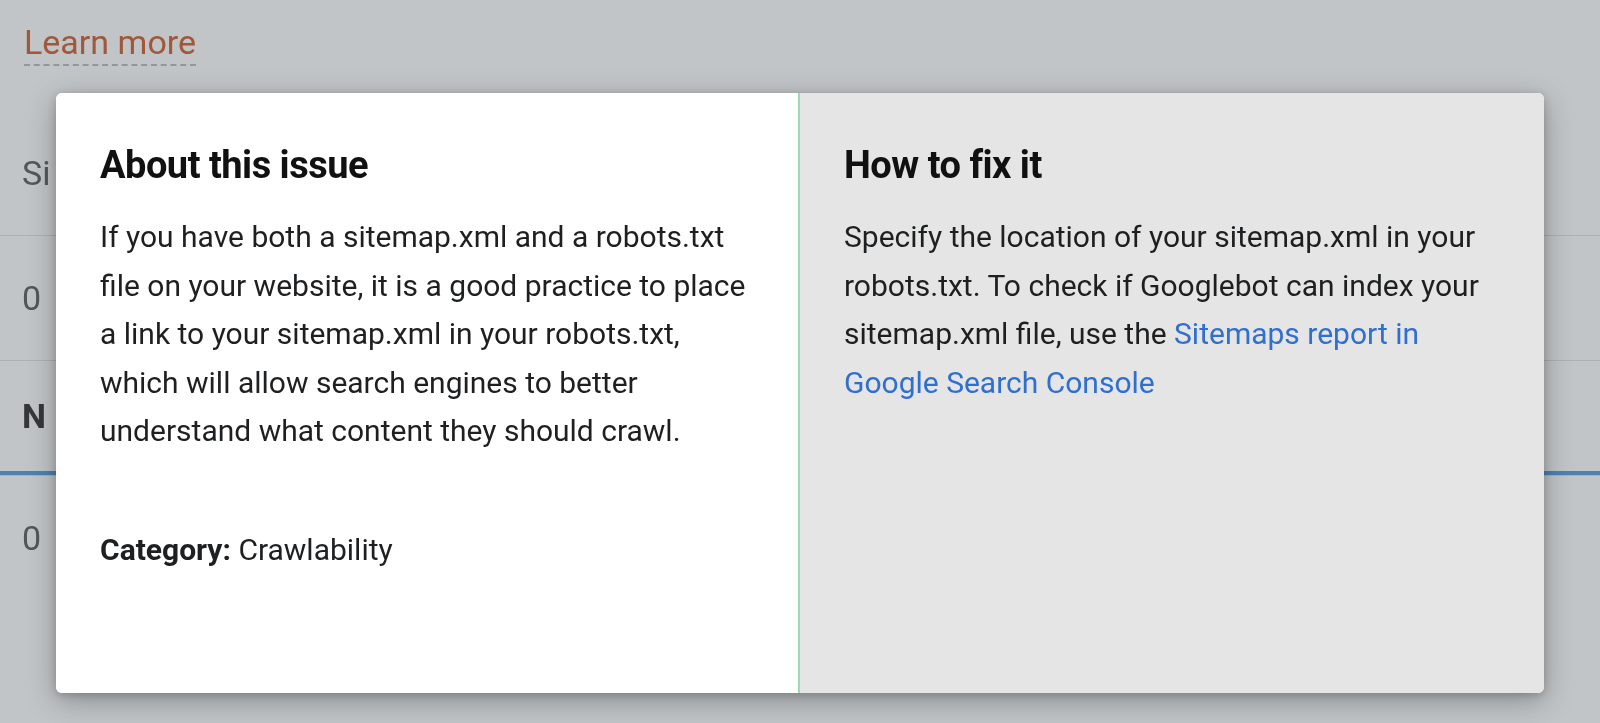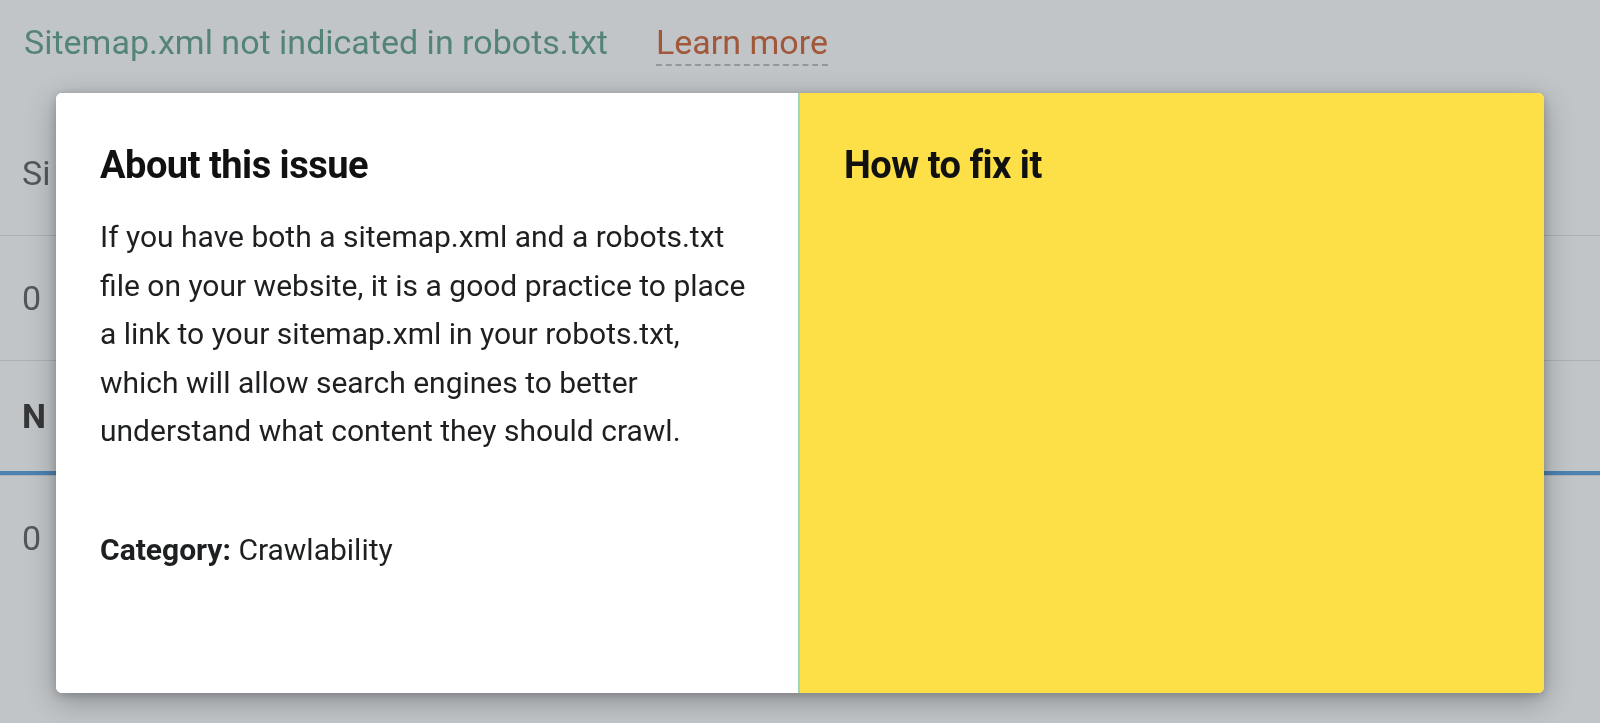--- a/index.html
+++ b/index.html
@@ -72,21 +72,21 @@
     border-radius: 6px;
     box-shadow: 0 8px 30px rgba(0,0,0,0.28), 0 2px 8px rgba(0,0,0,0.18);
     display: flex;
     overflow: hidden;
   }
   .pane {
     padding: 50px 48px 40px 44px;
     flex: 1 1 50%;
   }
   .pane.left { background: #ffffff; border-right: 2px solid #9dd8b7; }
-  .pane.right { background: #fde047; }
+  .pane.right { background: #e5e5e5; }
 
   .pane h2 {
     font-size: 38px;
     font-weight: 700;
     color: #111;
     margin-bottom: 26px;
     letter-spacing: -0.5px;
   }
   .pane p {
     font-size: 30px;
@@ -103,21 +103,20 @@
   a.inline-link {
     color: #2f6fd0;
     text-decoration: none;
   }
 </style>
 </head>
 <body>
 
 <div class="bg-page">
   <div class="bg-header">
-    <span class="bg-issue-title">Sitemap.xml not indicated in robots.txt</span>
     <span class="bg-learn-more">Learn more</span>
   </div>
   <div class="bg-table">
     <div class="bg-row first">
         <span>Si</span>
       </div>
     <div class="bg-row">
         <span>0</span>
       </div>
     <div class="bg-row head">
@@ -134,14 +133,17 @@
   <div class="pane left">
     <h2>About this issue</h2>
     <p>If you have both a sitemap.xml and a robots.txt file on your website, it is a good practice to place a link to your sitemap.xml in your robots.txt, which will allow search engines to better understand what content they should crawl.</p>
     <p class="category-line">
       <span class="label">Category:</span>
       <span> </span><span>Crawlability</span>
     </p>
   </div>
   <div class="pane right">
     <h2>How to fix it</h2>
+    <p>
+      <span>Specify the location of your sitemap.xml in your robots.txt. To check if Googlebot can index your sitemap.xml file, use the </span><a href="#" class="inline-link">Sitemaps report in Google Search Console</a>
+    </p>
   </div>
 </div>
 
 </body></html>

